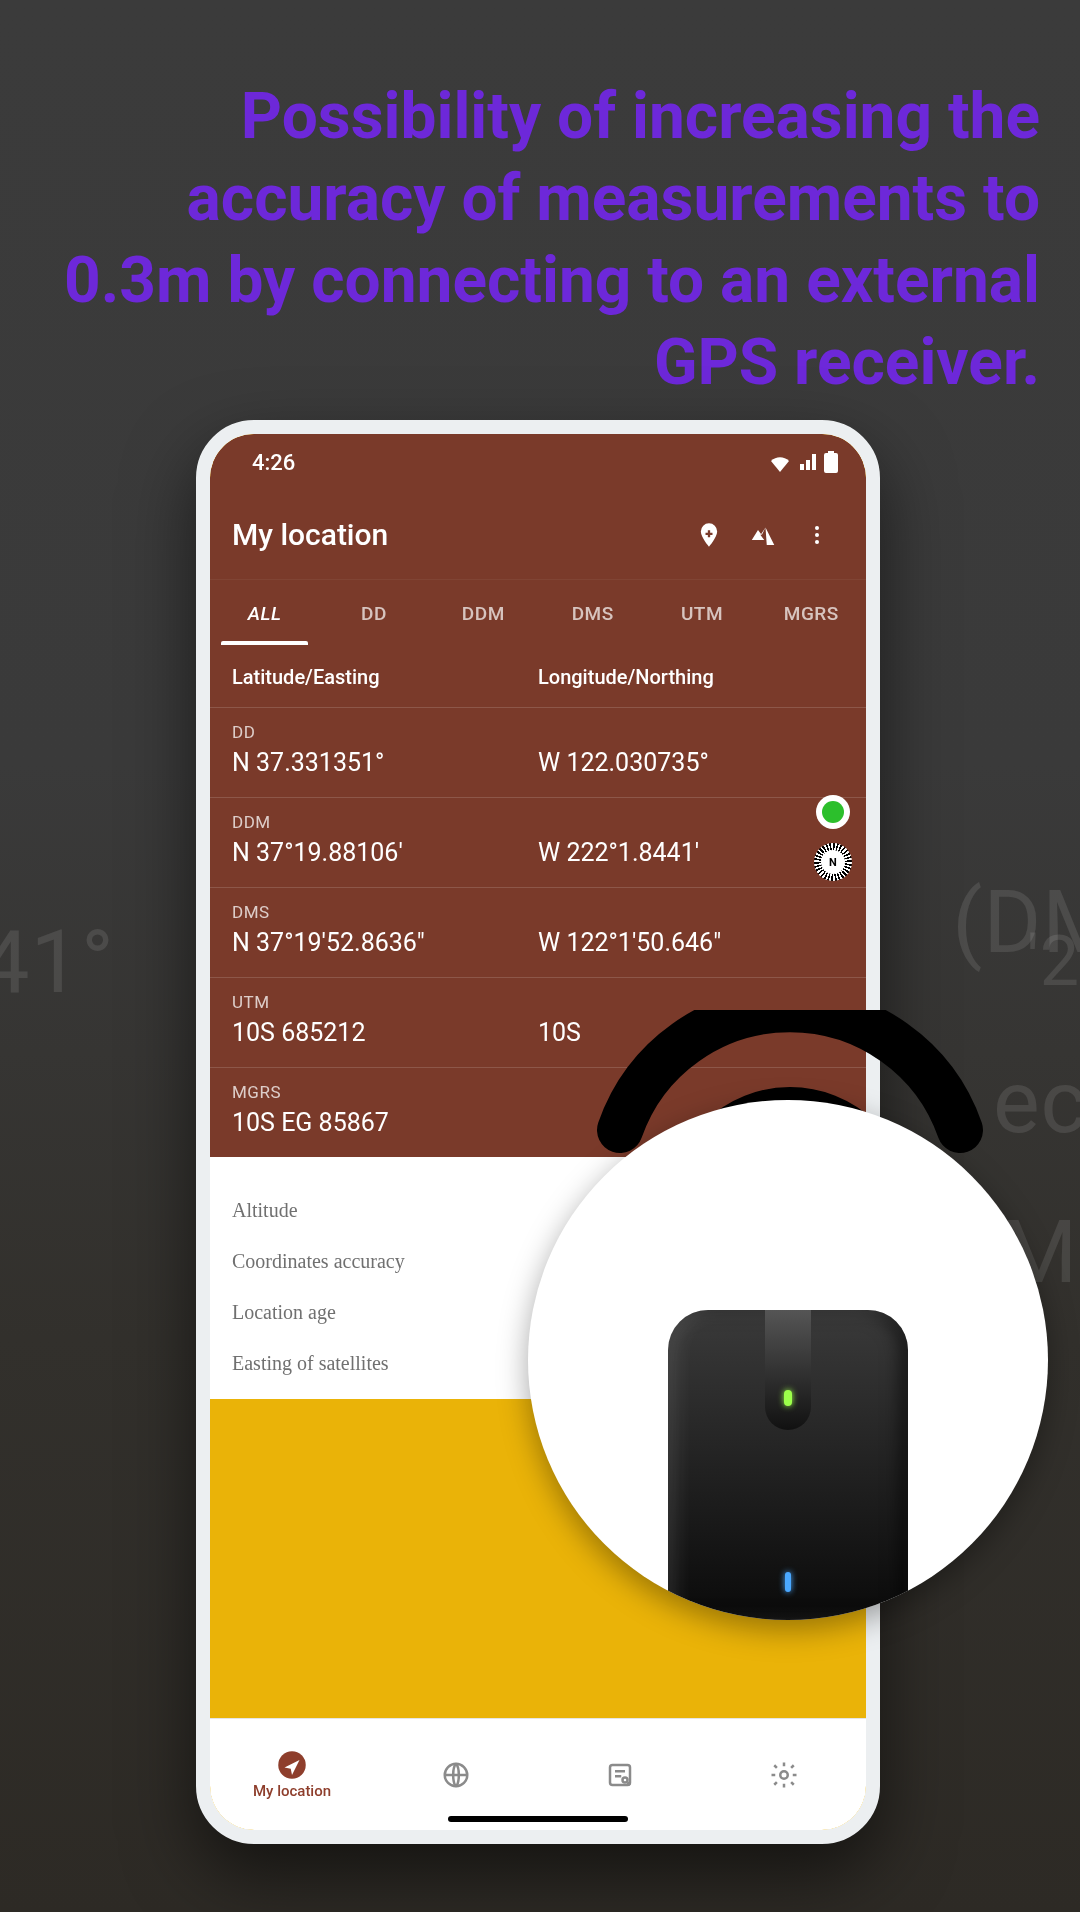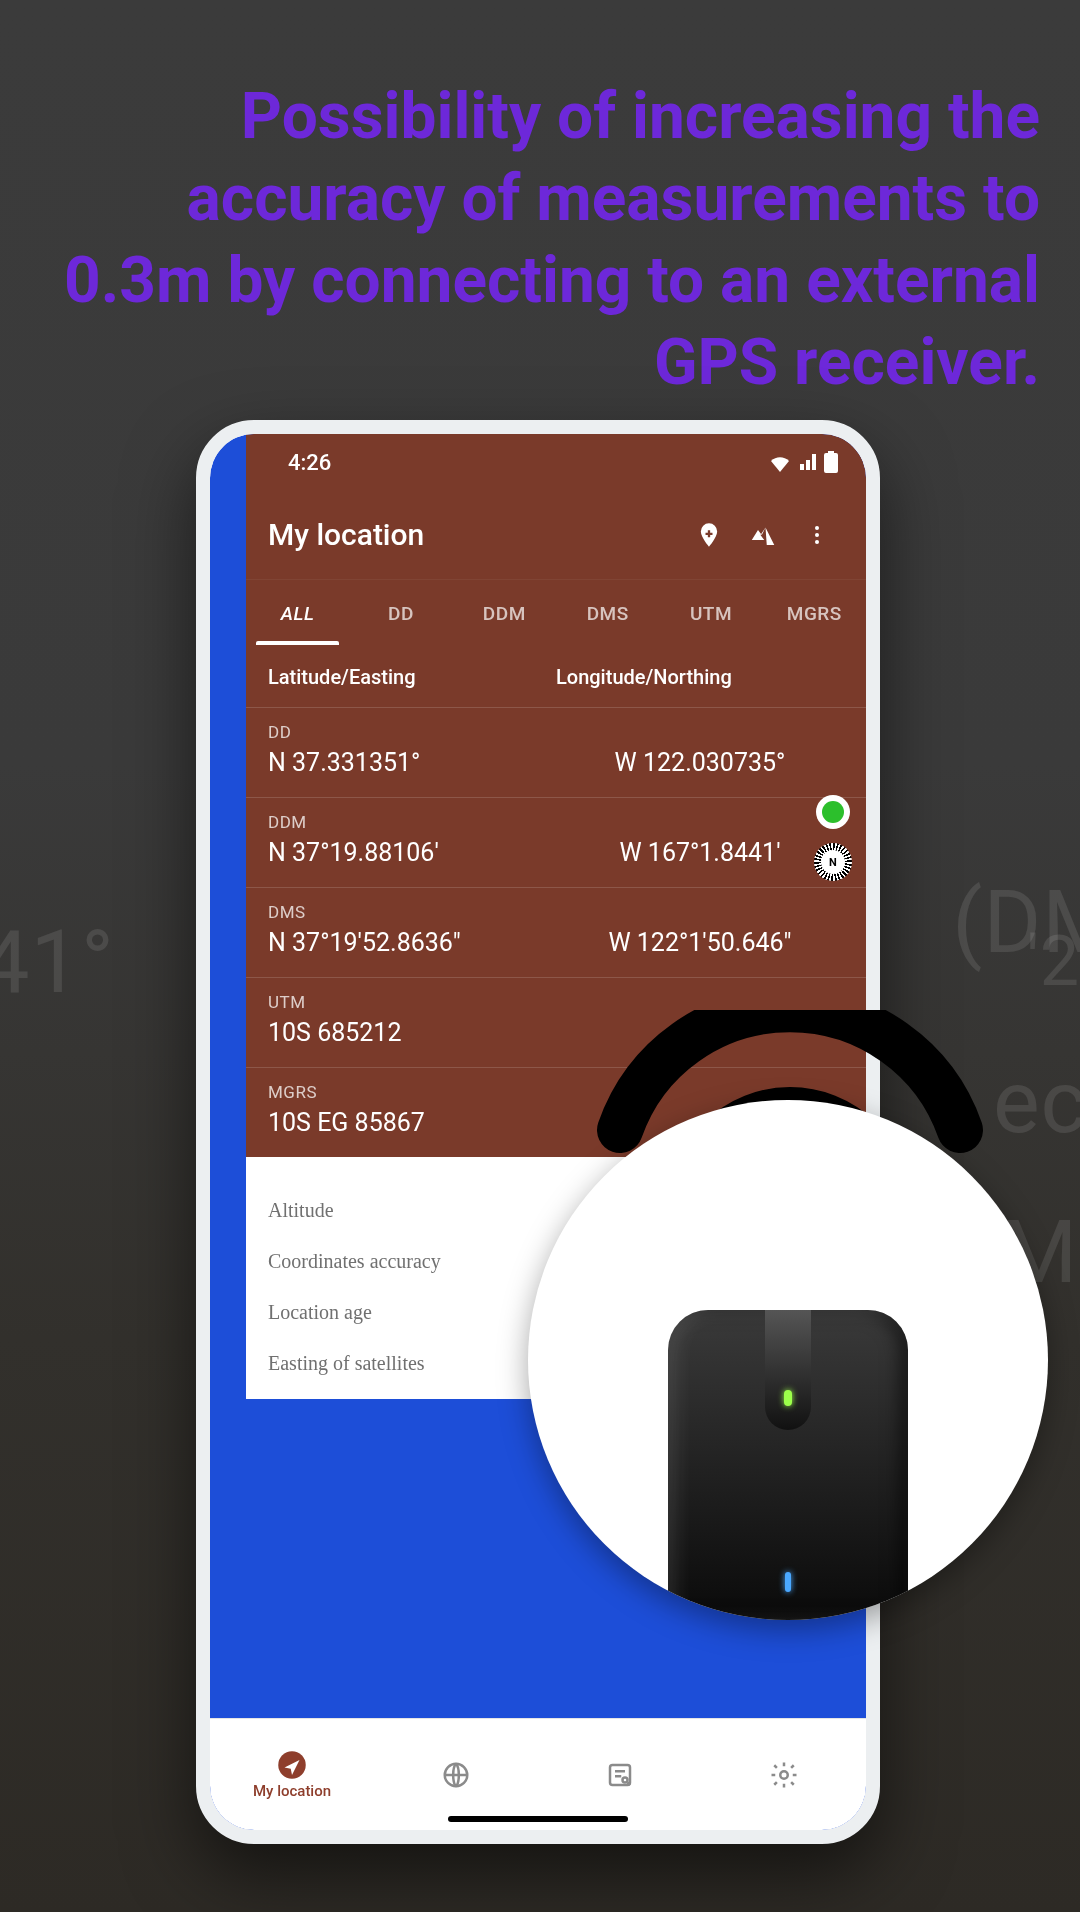--- a/index.html
+++ b/index.html
@@ -47,22 +47,21 @@
     border: 14px solid #eceff1;
     border-radius: 58px;
     box-shadow: 0 30px 70px rgba(0,0,0,0.55);
     overflow: hidden;
   }
   .phone-inner {
     position: absolute;
     inset: 0;
     border-radius: 44px;
     overflow: hidden;
-    background: #1d4ed8;
-    padding-left: 36px;
+    background: #eab308;
   }
 
   
   .statusbar {
     height: 56px;
     background: #7a3a2a;
     display: flex;
     align-items: center;
     justify-content: space-between;
     padding: 0 28px 0 42px;
@@ -146,21 +145,21 @@
     color: rgba(255,255,255,0.75);
     margin-bottom: 6px;
     letter-spacing: 0.5px;
   }
   .coord-row .vals {
     display: flex;
     font-size: 25px;
     font-weight: 400;
   }
   .coord-row .vals .lat { width: 50%; }
-  .coord-row .vals .lon { width: 50%; text-align: center; }
+  .coord-row .vals .lon { width: 50%; }
 
   
   .side-ind {
     position: absolute;
     right: 16px;
     width: 34px;
     height: 34px;
     border-radius: 50%;
     background: #fff;
     display: flex;
@@ -386,21 +385,21 @@
         <div class="fmt">DD</div>
         <div class="vals">
           <div class="lat">N 37.331351°</div>
           <div class="lon">W 122.030735°</div>
         </div>
       </div>
       <div class="coord-row">
         <div class="fmt">DDM</div>
         <div class="vals">
           <div class="lat">N 37°19.88106'</div>
-          <div class="lon">W 167°1.8441'</div>
+          <div class="lon">W 222°1.8441'</div>
         </div>
       </div>
       <div class="coord-row">
         <div class="fmt">DMS</div>
         <div class="vals">
           <div class="lat">N 37°19'52.8636"</div>
           <div class="lon">W 122°1'50.646"</div>
         </div>
       </div>
       <div class="coord-row">

